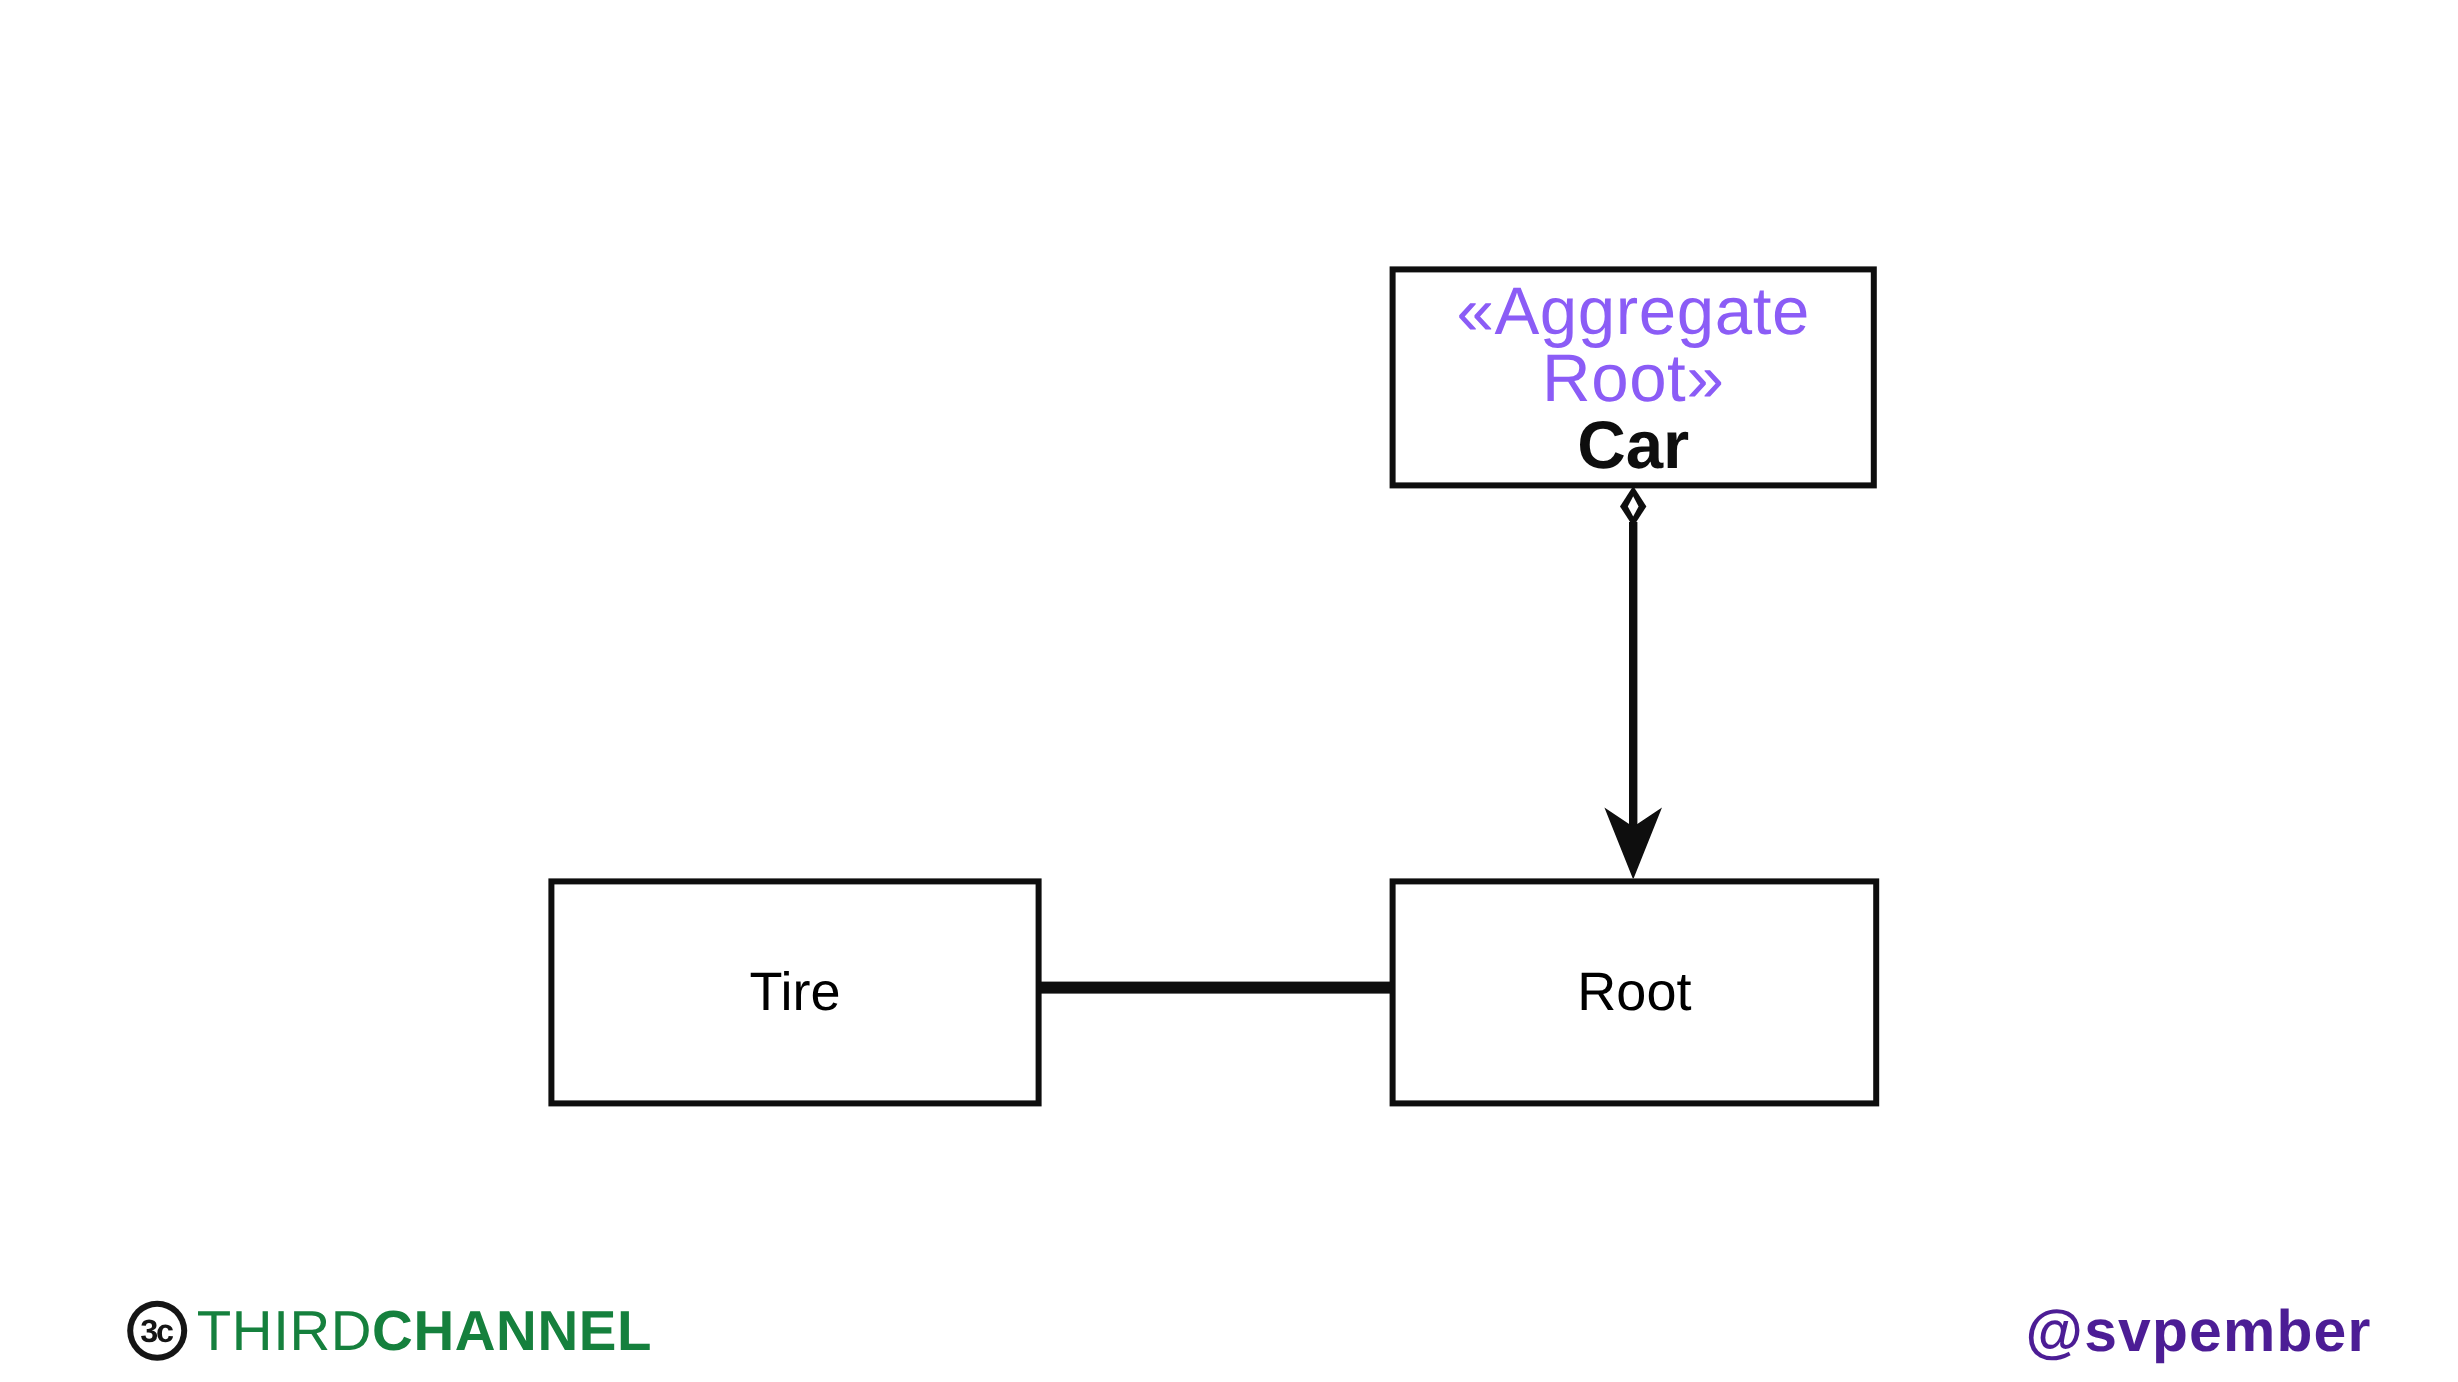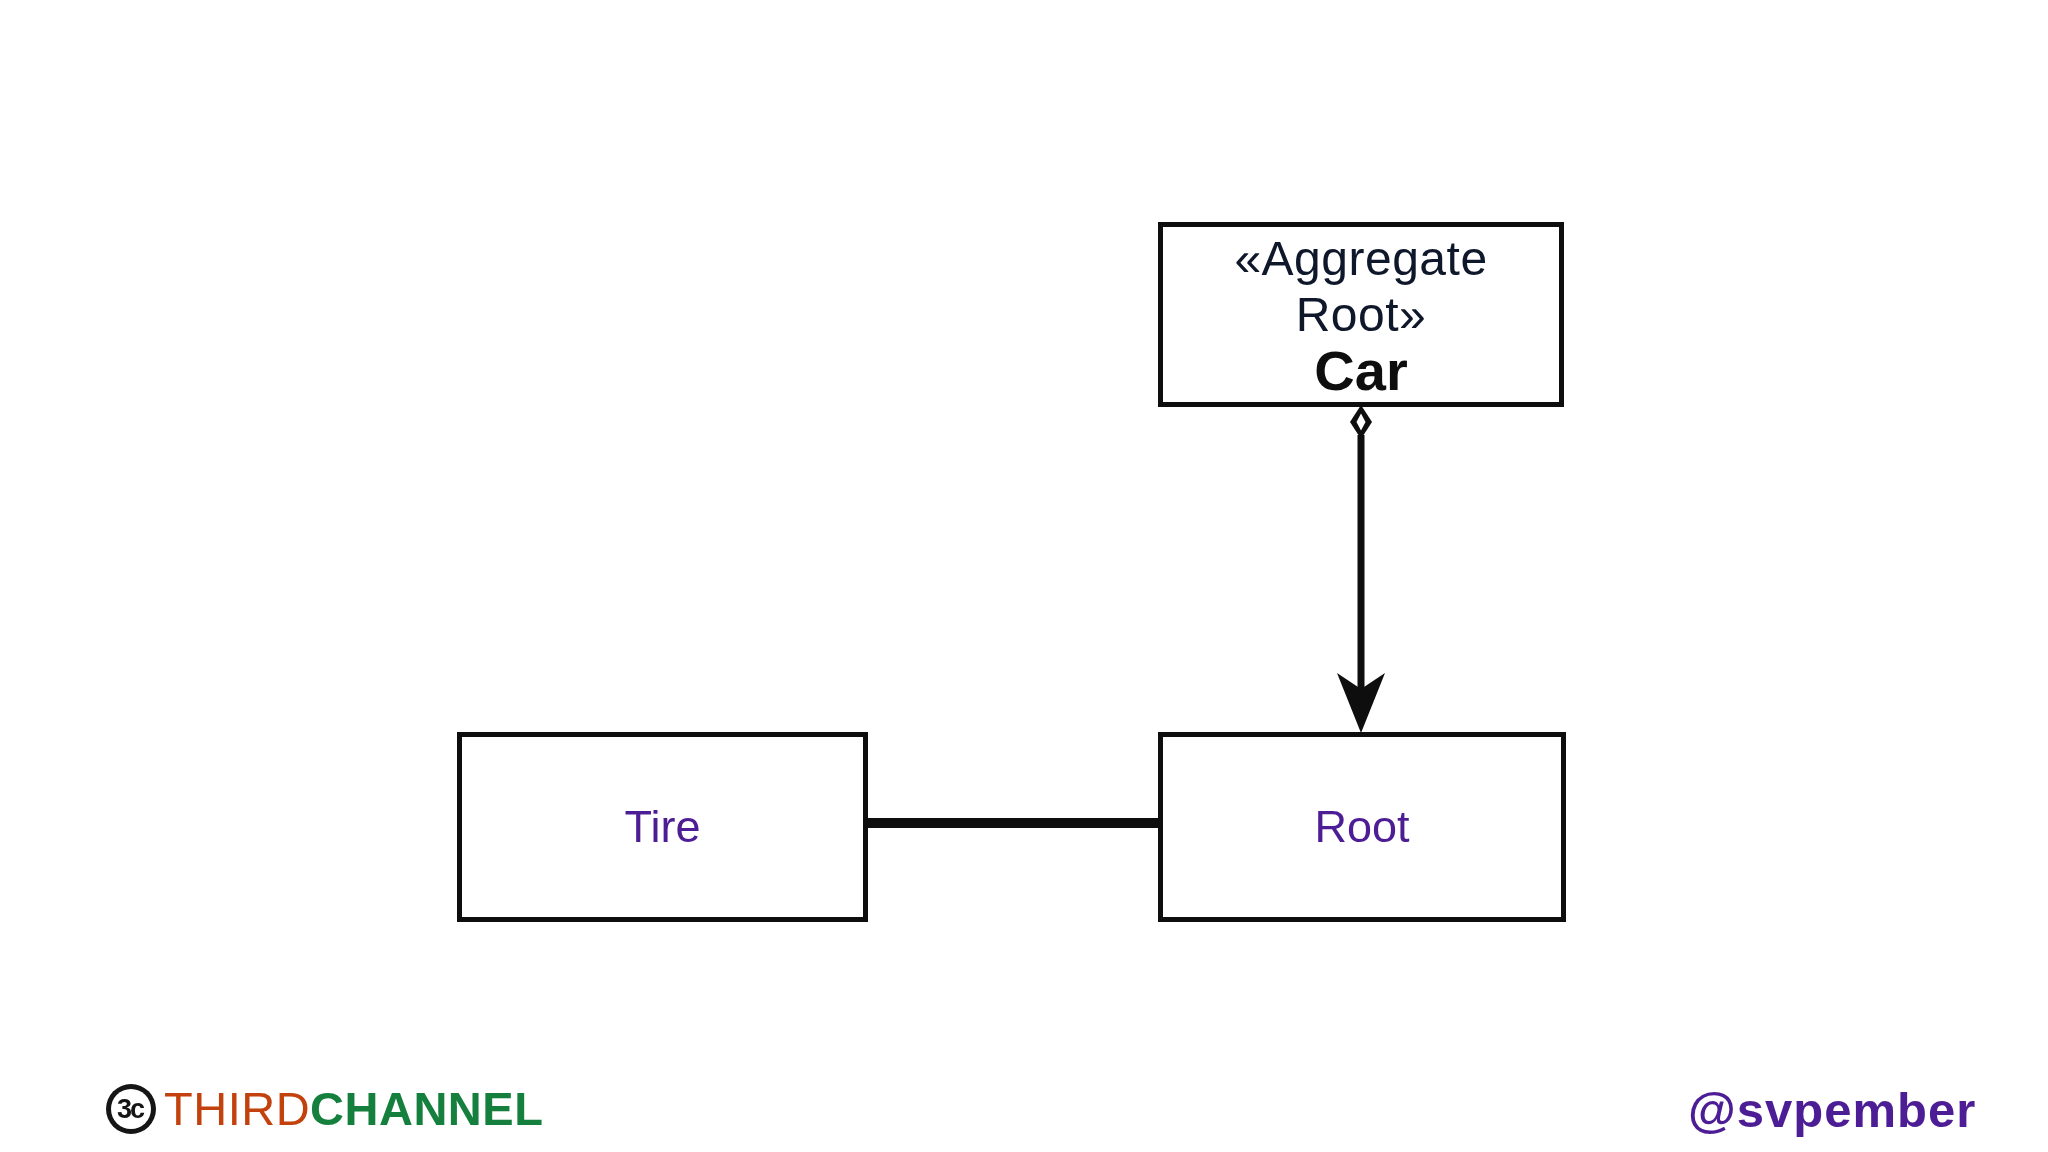--- a/index.html
+++ b/index.html
@@ -19,34 +19,34 @@
     position: absolute;
     border: 5px solid #0e0e0e;
     background: #ffffff;
     display: flex;
     flex-direction: column;
     align-items: center;
     justify-content: center;
     text-align: center;
   }
   .uml-box .stereotype {
-    font-size: 48px;
+    font-size: 56px;
     line-height: 56px;
-    color: #0f172a;
+    color: #8b5cf6;
     letter-spacing: 0.5px;
   }
   .uml-box .classname {
     font-size: 56px;
     line-height: 56px;
     font-weight: 700;
     color: #0e0e0e;
   }
   .uml-box .classname-only {
     font-size: 45px;
-    color: #4c1d95;
+    color: #000000;
   }
   #car-box   { left: 1158px; top: 222px; width: 406px; height: 185px; }
   #wheel-box { left: 1158px; top: 732px; width: 408px; height: 190px; }
   #tire-box  { left: 457px;  top: 732px; width: 411px; height: 190px; }
 
   
   #aggregation-edge {
     position: absolute;
     left: 1331px;
     top: 405px;
@@ -144,20 +144,20 @@
     <span class="classname-only">Tire</span>
   </div>
 
   <div id="association-edge"></div>
 
   <div class="footer-logo">
     <div class="logo-mark">
       <div class="logo-mark-inner">3c</div>
     </div>
     <div class="brand-text">
-      <span class="brand-first" style="color: #c2410c;">THIRD</span>
+      <span class="brand-first" style="color: #15803d;">THIRD</span>
         <span class="brand-second" style="color: #15803d;">CHANNEL</span>
     </div>
   </div>
 
   <div class="handle">@svpember</div>
 
 </div>
 
 </body></html>

